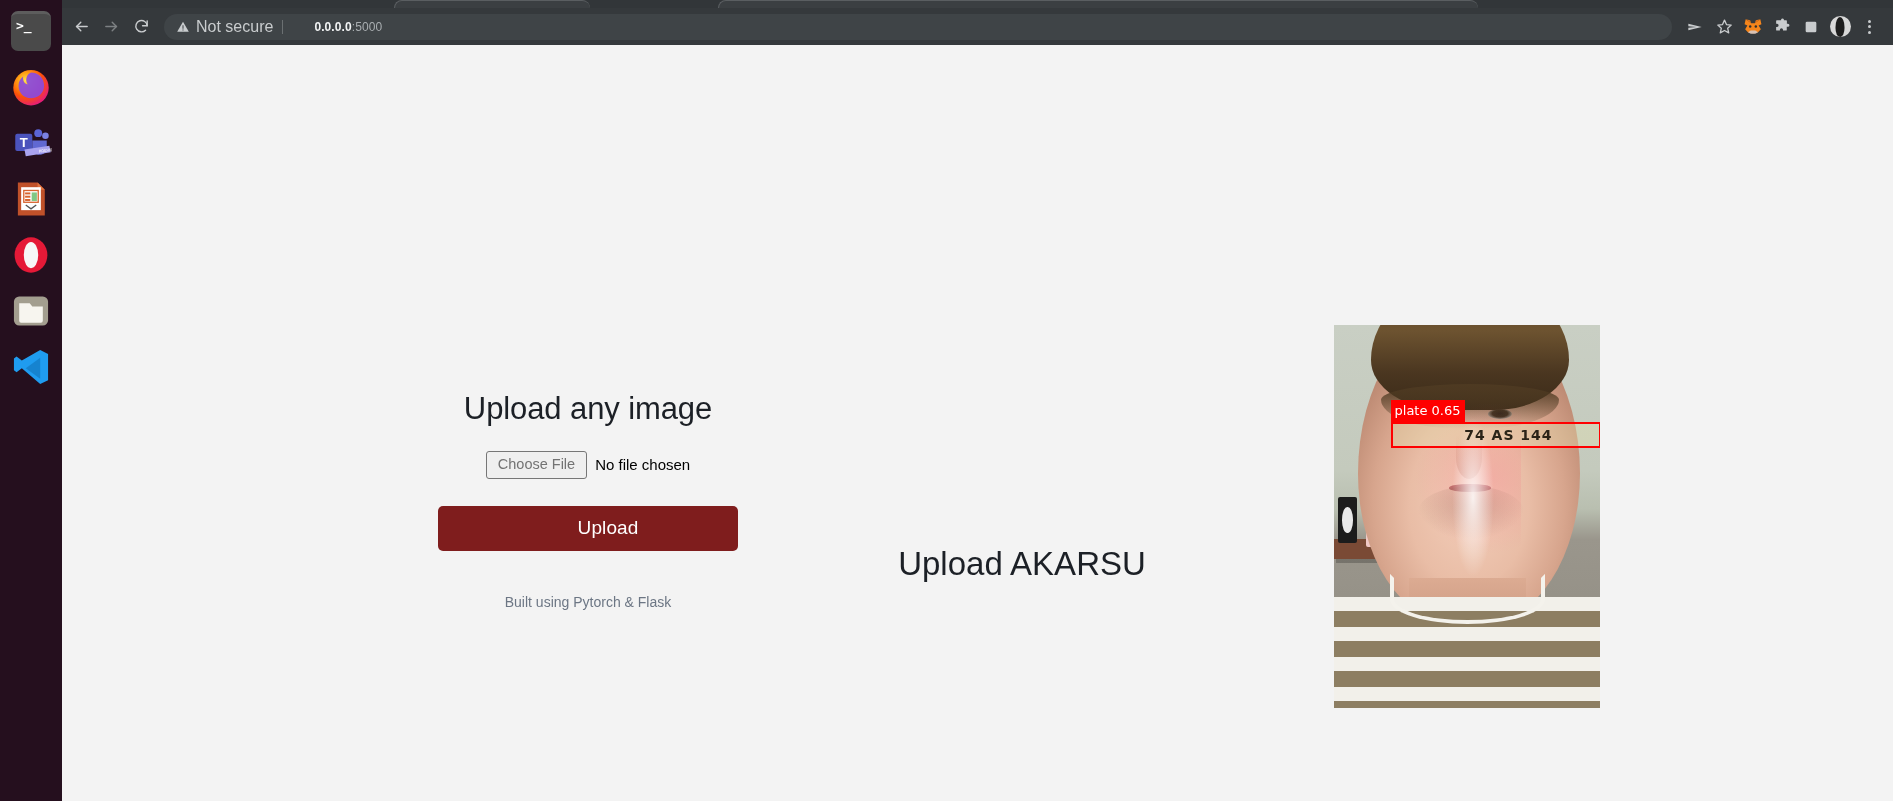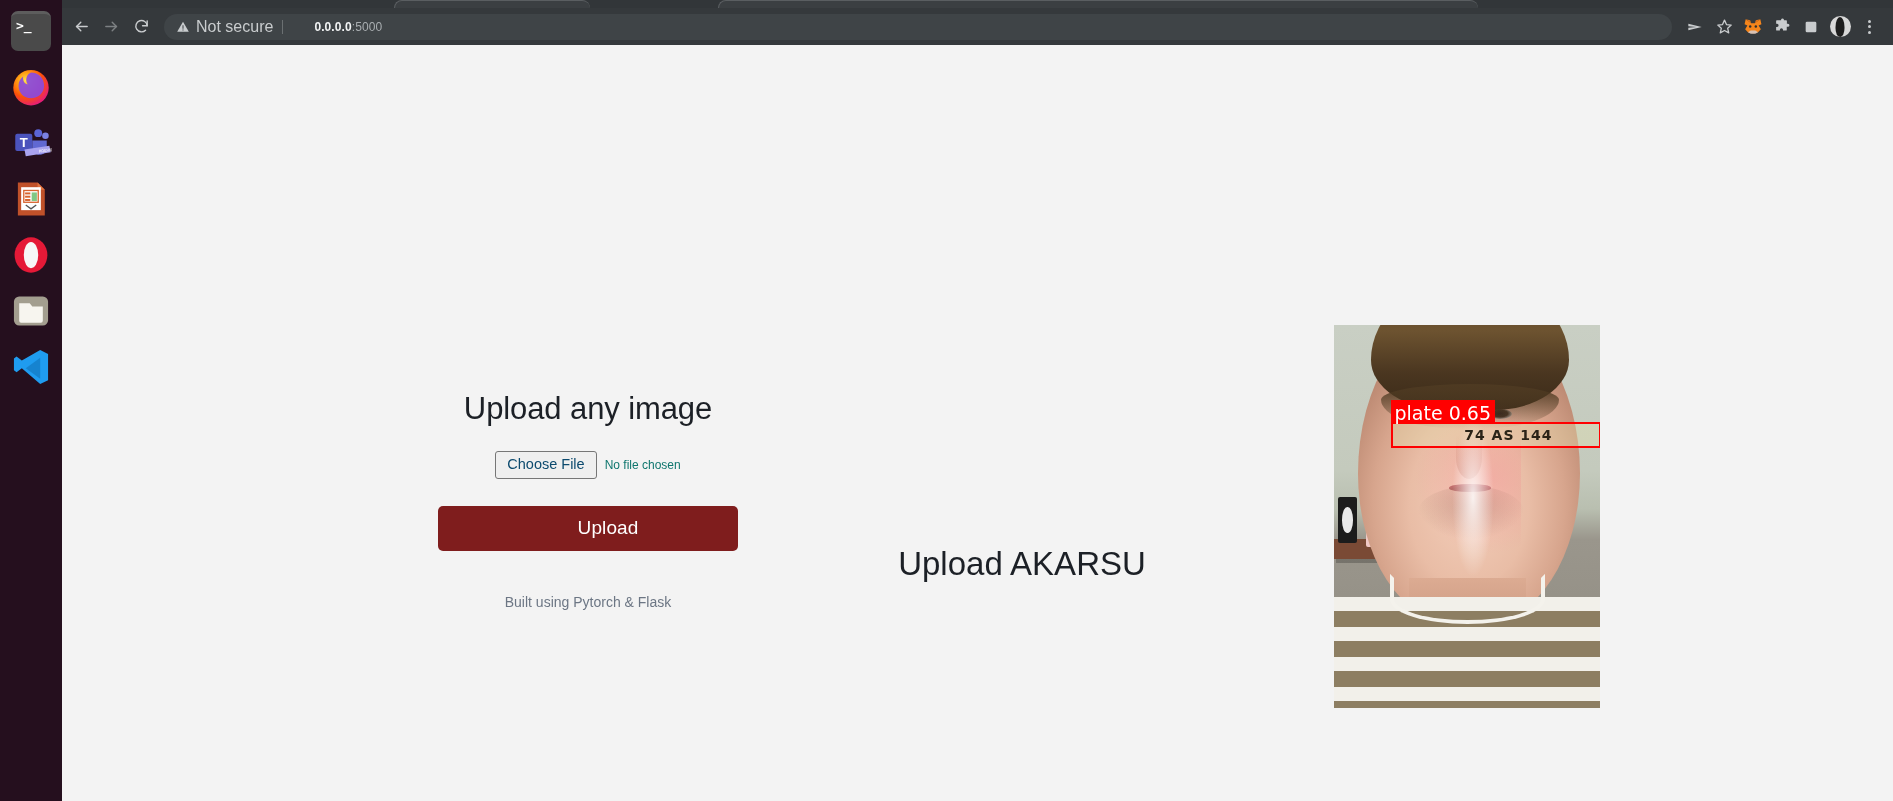--- a/index.html
+++ b/index.html
@@ -207,25 +207,25 @@
     font-size: 14.5px;
     color: #101418;
   }
   #choose-file-btn {
     background: #efefef;
     border: 1px solid #767676;
     border-radius: 3px;
     padding: 3px 11px;
     font-family: "Liberation Sans", sans-serif;
     font-size: 14.5px;
-    color: #0c4a6e;
+    color: #737373;
     cursor: pointer;
     line-height: 1.35;
   }
-  #no-file-label { color: #0f766e; font-size: 12px; }
+  #no-file-label { color: #000000; font-size: 15px; }
 
   #upload-btn {
     display: block;
     margin: 27px auto 0;
     width: 300px;
     height: 45px;
     background: #7f1d1d;
     color: #fff;
     border: none;
     border-radius: 5px;
@@ -514,21 +514,21 @@
     margin-left: 25px;
   }
   .det-label {
     position: absolute;
     left: 11%;
     top: 19.5%;
     height: 6.2%;
     background: #ff0000;
     color: #ffffff;
     font-family: "DejaVu Sans", sans-serif;
-    font-size: 19px;
+    font-size: 13px;
     line-height: 1;
     padding: 4px 4px 3px 4px;
     z-index: 6;
     white-space: nowrap;
   }
 </style>
 </head>
 <body>
 
 <div id="root">

